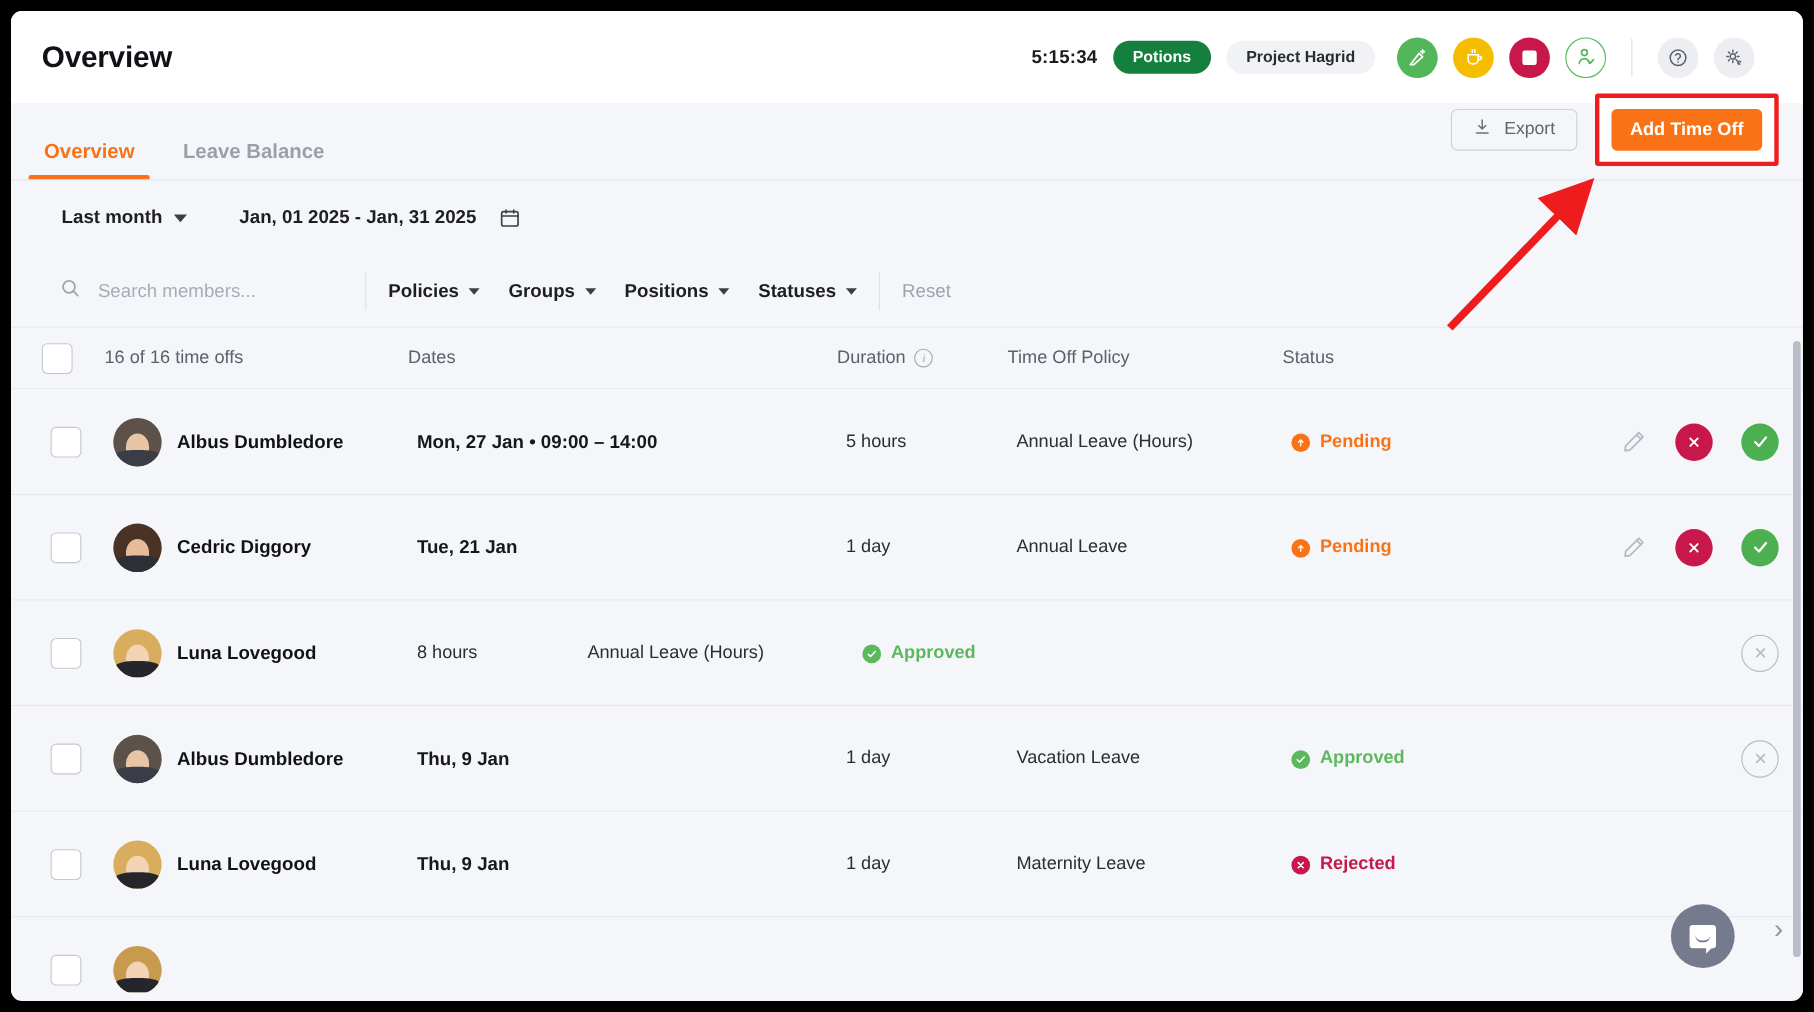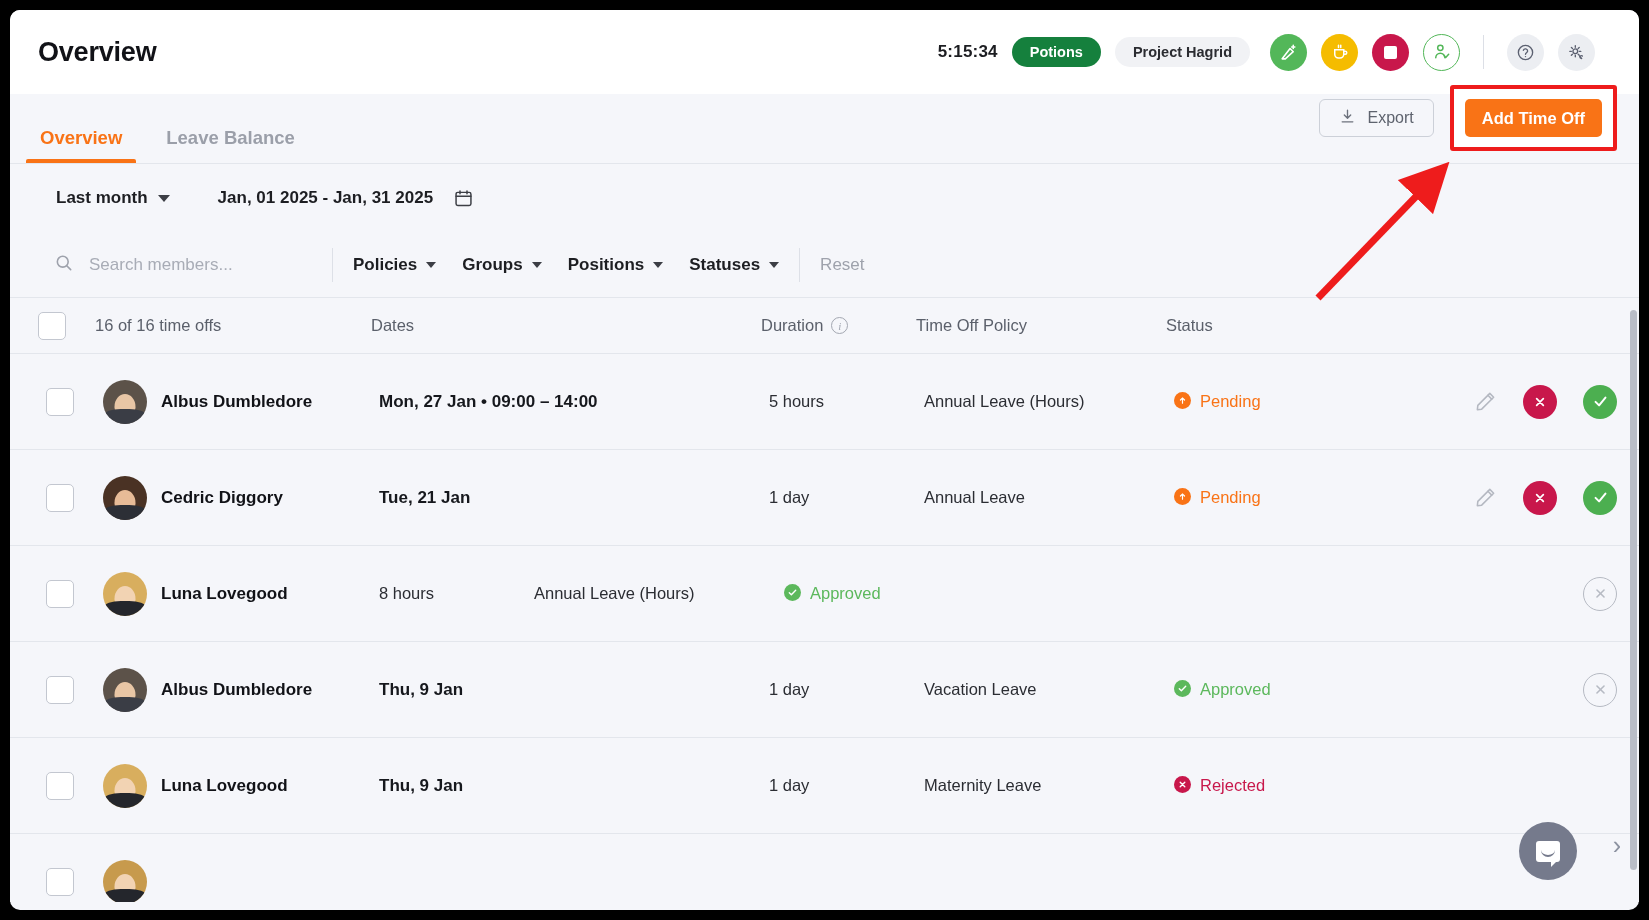--- a/index.html
+++ b/index.html
@@ -276,21 +276,21 @@
     left: 50%; bottom: 0;
     transform: translateX(-50%);
     width: 42px; height: 15px;
     background: #2d3038;
     border-radius: 40% 40% 0 0;
   }
   .person-name { font-size: 17px; font-weight: bold; color: #111217; white-space: nowrap; }
   .dates-cell { width: 390px; font-size: 17px; font-weight: bold; color: #16181d; }
   .duration-cell { width: 155px; font-size: 16.5px; color: #2b2d33; }
   .policy-cell { width: 250px; font-size: 16.5px; color: #2b2d33; }
-  .status-cell { width: 190px; display: flex; align-items: flex-start; gap: 9px; font-size: 16.5px; font-weight: normal; }
+  .status-cell { width: 190px; display: flex; align-items: flex-end; gap: 9px; font-size: 16.5px; font-weight: bold; }
   .status-cell.pending { color: #f97316; }
   .status-cell.approved { color: #5cb85c; }
   .status-cell.rejected { color: #c8174b; }
   .st-ico { width: 17px; height: 17px; border-radius: 50%; flex: 0 0 auto; display:flex; align-items:center; justify-content:center; }
   .st-ico.pending { background: #f97316; }
   .st-ico.approved { background: #5cb85c; }
   .st-ico.rejected { background: #c8174b; }
 
   .act-cell { flex: 1; display: flex; align-items: center; justify-content: flex-end; gap: 26px; padding-right: 22px; }
   .icon-btn { cursor: pointer; display: flex; align-items: center; justify-content: center; flex: 0 0 auto; }

